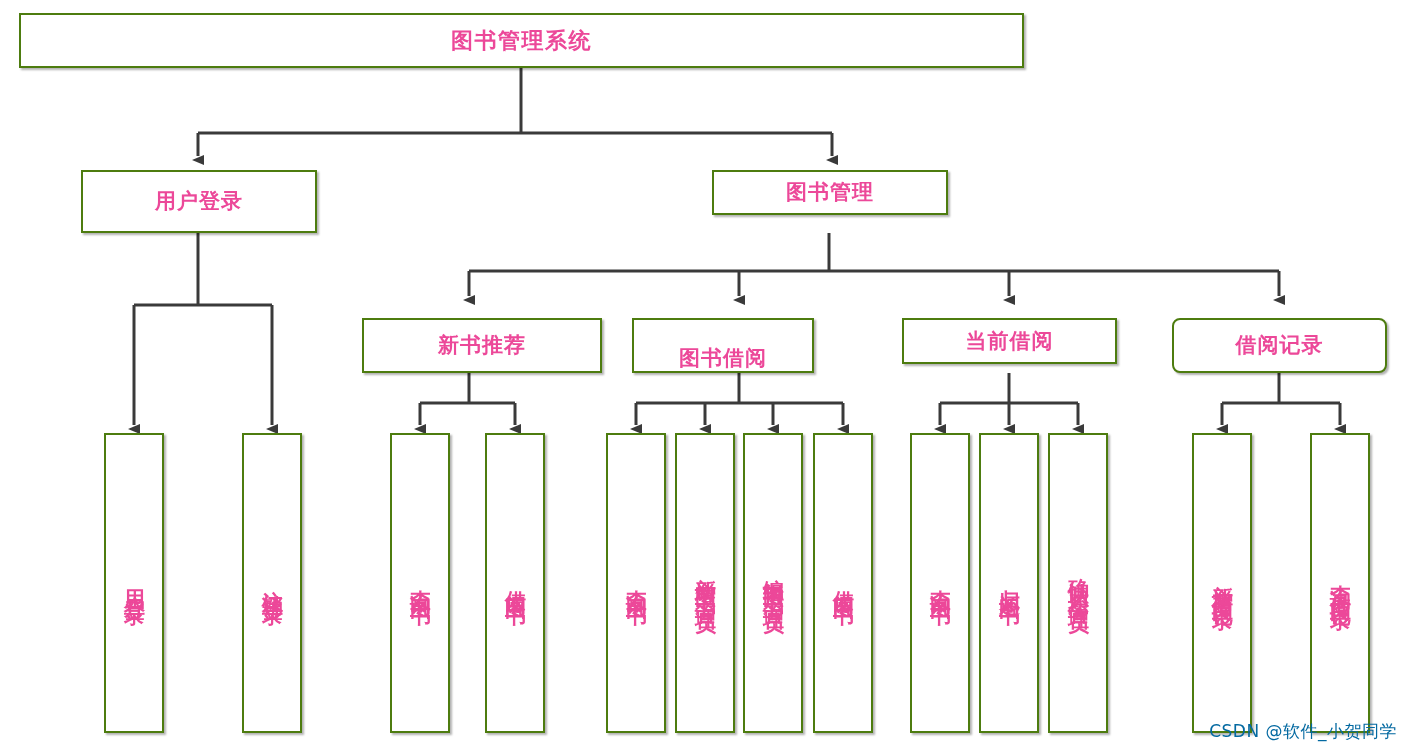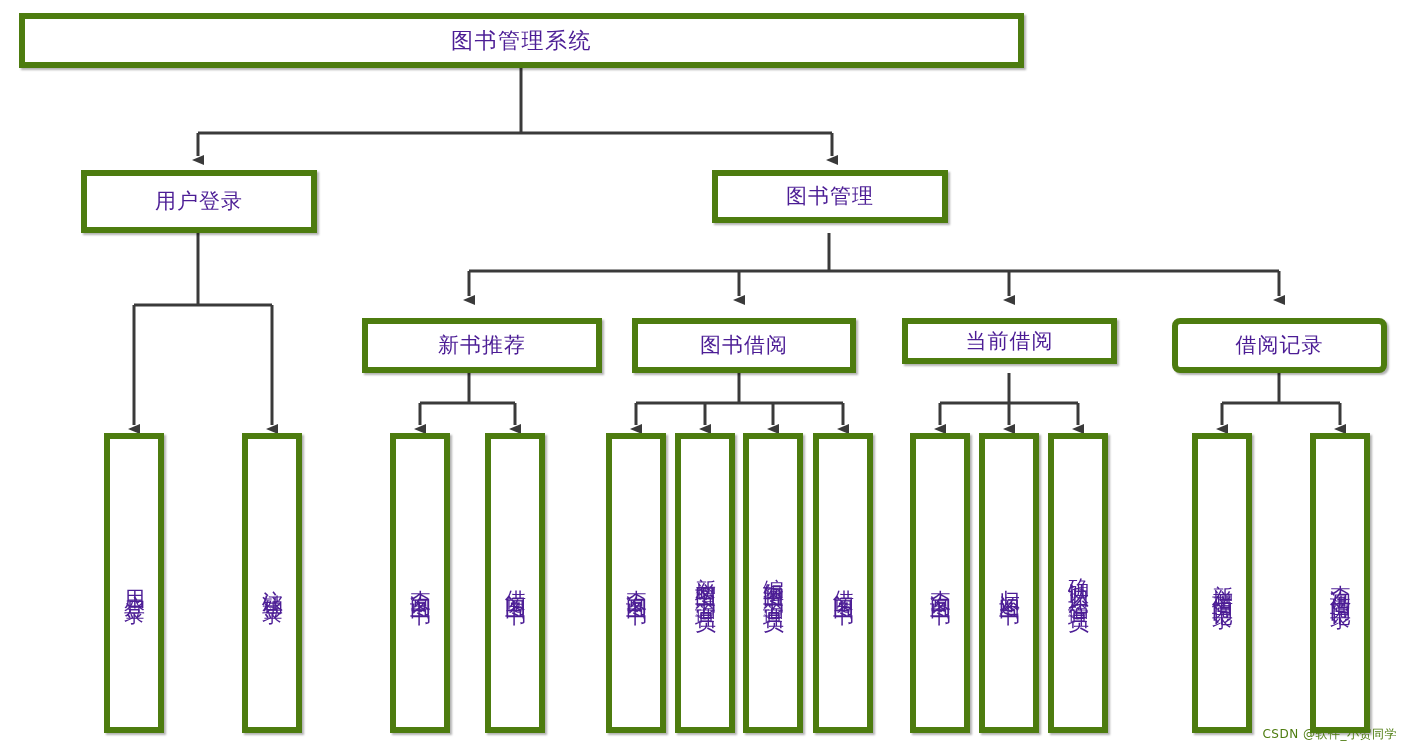--- a/index.html
+++ b/index.html
@@ -23,27 +23,28 @@
     left: 0;
     top: 0;
     width: 1405px;
     height: 747px;
     pointer-events: none;
   }
   .node {
     position: absolute;
     box-sizing: border-box;
     background: #ffffff;
-    border: 6px solid #4d7c0f;
+    border: 2px solid #4d7c0f;
     box-shadow: 2px 2px 2px rgba(0,0,0,0.30);
     display: flex;
     align-items: center;
     justify-content: center;
-    color: #4c1d95;
+    color: #ec4899;
     z-index: 2;
+    font-weight: bold;
   }
   .node .lbl {
     display: block;
     text-align: center;
     line-height: 1.18;
     white-space: nowrap;
   }
   
   .node.h .lbl {
     font-size: 21px;
@@ -64,22 +65,22 @@
     text-orientation: upright;
     font-size: 21px;
     letter-spacing: 5px;
     line-height: 1;
     white-space: nowrap;
   }
   .watermark {
     position: absolute;
     right: 8px;
     bottom: 4px;
-    font-size: 12px;
-    color: #4d7c0f;
+    font-size: 17px;
+    color: #0369a1;
     letter-spacing: 0.5px;
     z-index: 5;
     white-space: nowrap;
   }
 </style>
 </head>
 <body>
 
 <div id="canvas">
 
@@ -133,28 +134,28 @@
     </g>
   </svg>
 
   <div class="node h root" style="left:19px; top:13px; width:1005px; height:55px;">
     <span class="lbl">图书管理系统</span>
   </div>
 
   <div class="node h" style="left:81px; top:170px; width:236px; height:63px;">
     <span class="lbl">用户登录</span>
   </div>
-  <div class="node h" style="left:712px; top:170px; width:236px; height:53px;">
+  <div class="node h" style="left:712px; top:170px; width:236px; height:45px;">
     <span class="lbl">图书管理</span>
   </div>
 
   <div class="node h" style="left:362px; top:318px; width:240px; height:55px;">
     <span class="lbl">新书推荐</span>
   </div>
-  <div class="node h" style="left:632px; top:318px; width:224px; height:55px;">
+  <div class="node h" style="left:632px; top:318px; width:182px; height:55px;align-items:flex-end;">
     <span class="lbl">图书借阅</span>
   </div>
   <div class="node h" style="left:902px; top:318px; width:215px; height:46px;">
     <span class="lbl">当前借阅</span>
   </div>
   <div class="node h" style="left:1172px; top:318px; width:215px; height:55px;border-radius:8px;">
     <span class="lbl">借阅记录</span>
   </div>
 
   <div class="node v" style="left:104px; top:433px; width:60px; height:300px;">

